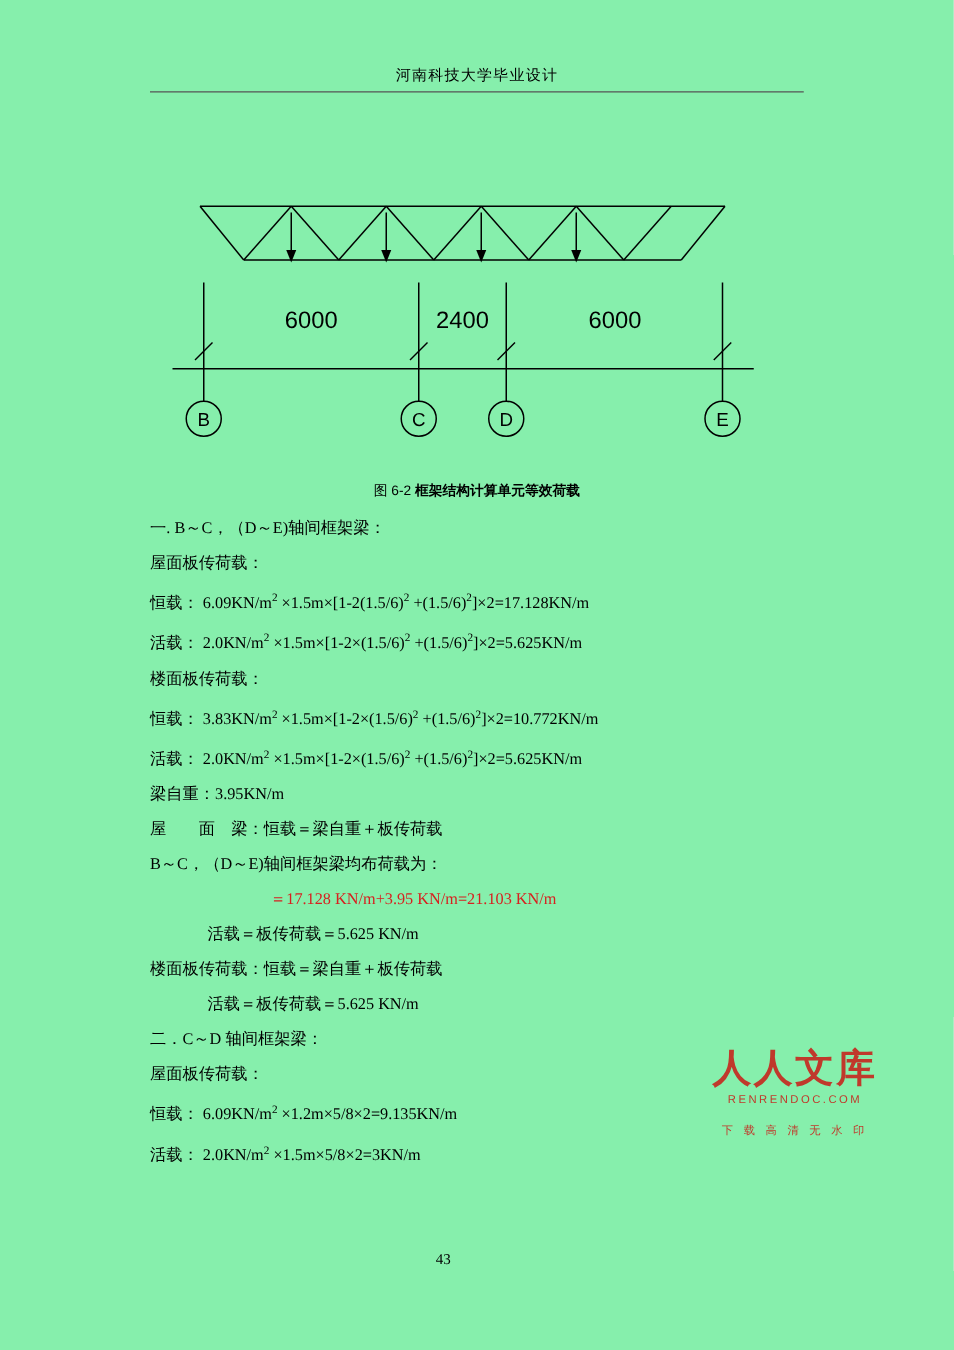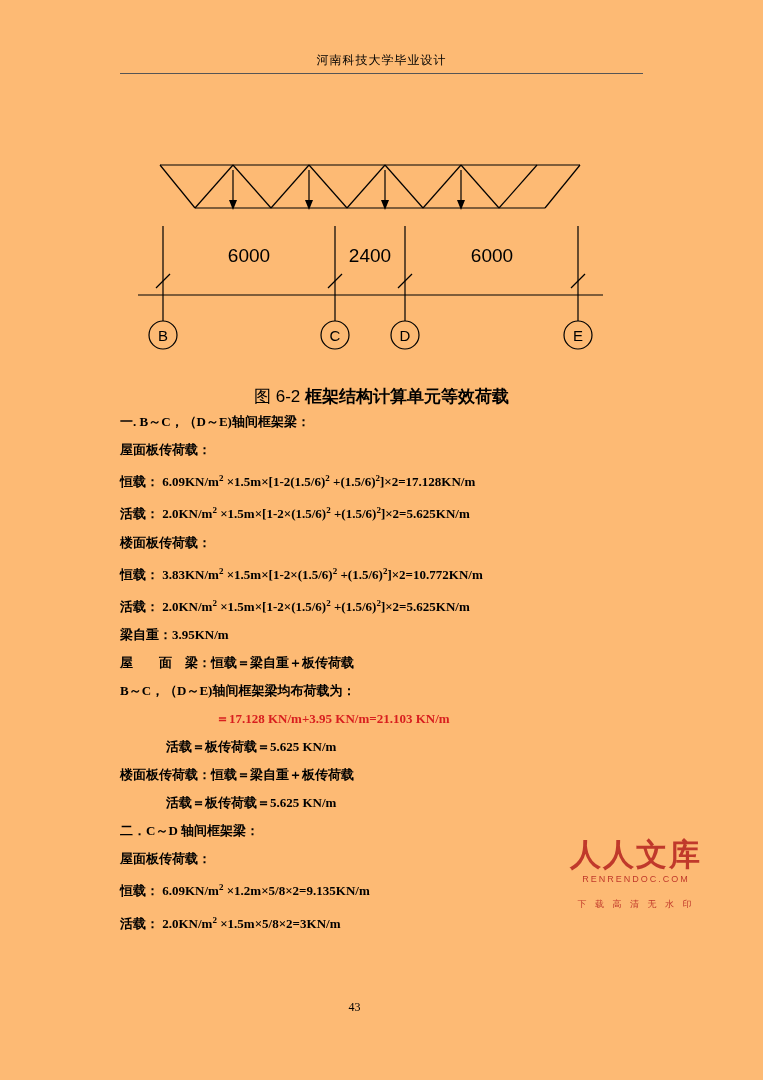--- a/index.html
+++ b/index.html
@@ -4,21 +4,21 @@
 <style>
   html, body {
     margin: 0;
     padding: 0;
     background: #e8e8e8;
   }
   .page {
     position: relative;
     width: 763px;
     height: 1080px;
-    background: #fdba74;
+    background: #86efac;
     margin: 0 auto;
     overflow: hidden;
     font-family: "Liberation Serif", "DejaVu Serif", serif;
     color: #000000;
   }
   .header {
     position: absolute;
     top: 52px;
     left: 120px;
     width: 523px;
@@ -40,30 +40,29 @@
     width: 523px;
     height: 230px;
   }
   .figure svg { display: block; }
   .fig-caption {
     position: absolute;
     top: 385px;
     left: 120px;
     width: 523px;
     text-align: center;
-    font-size: 17px;
+    font-size: 11px;
     font-family: "Liberation Sans", sans-serif;
   }
   .fig-caption b { font-weight: bold; }
   .body-text {
     position: absolute;
     top: 408px;
     left: 120px;
     width: 523px;
-    font-weight: bold;
   }
   .line {
     font-size: 13px;
     line-height: 28px;
     white-space: nowrap;
     font-family: "Liberation Serif", "DejaVu Serif", serif;
   }
   .line.indent1 { padding-left: 0px; }
   .line.indent2 { padding-left: 46px; }
   .line.indent3 { padding-left: 96px; }

